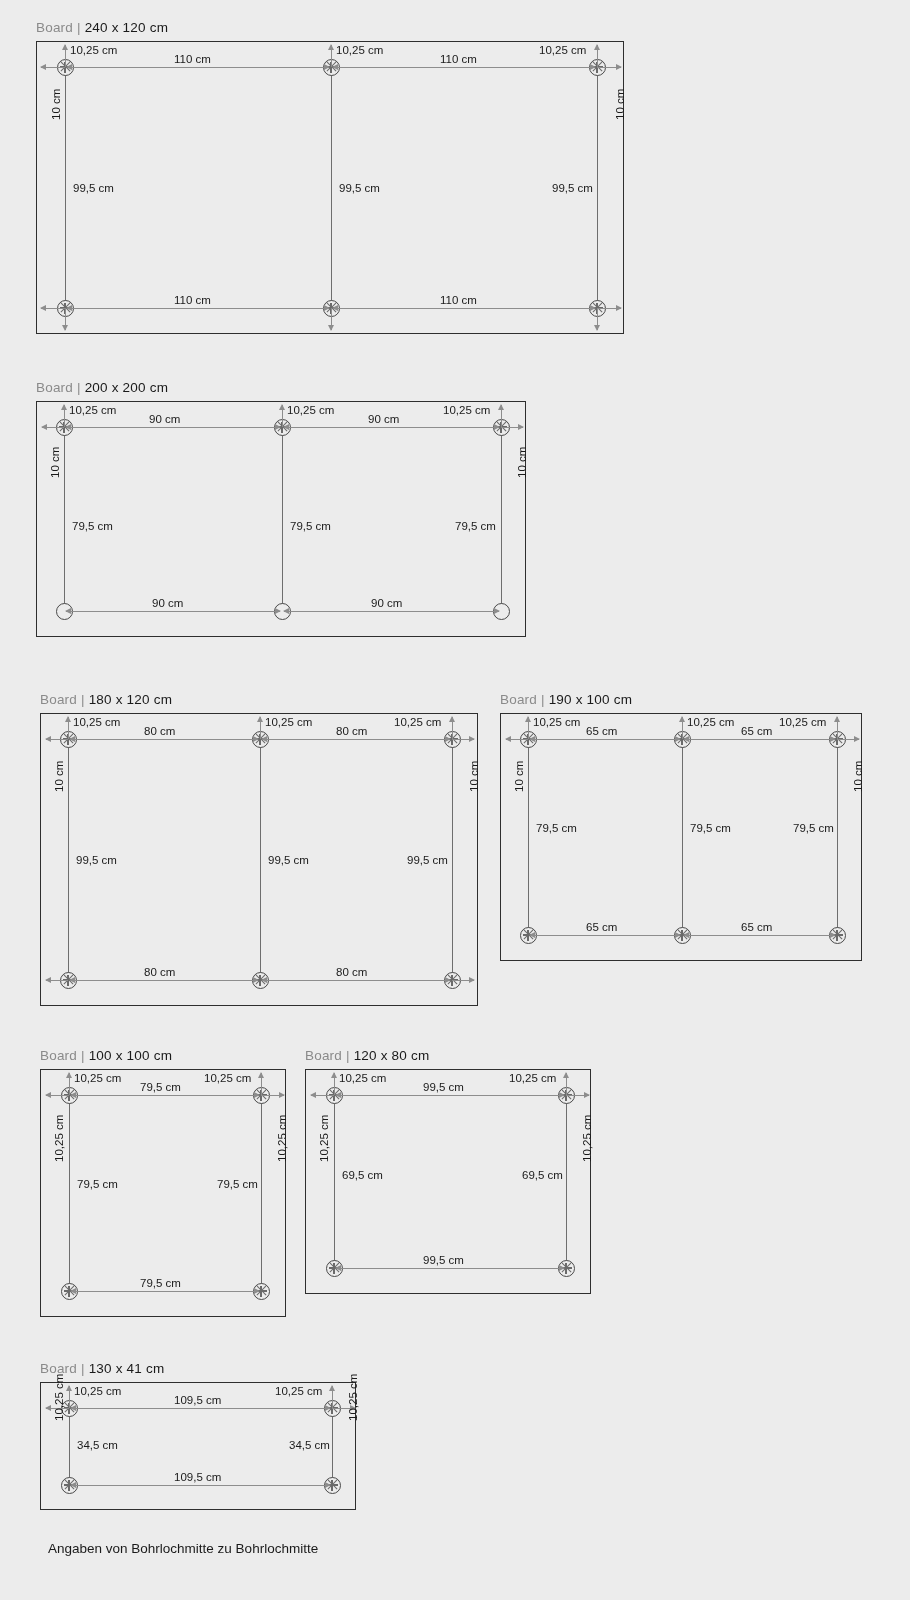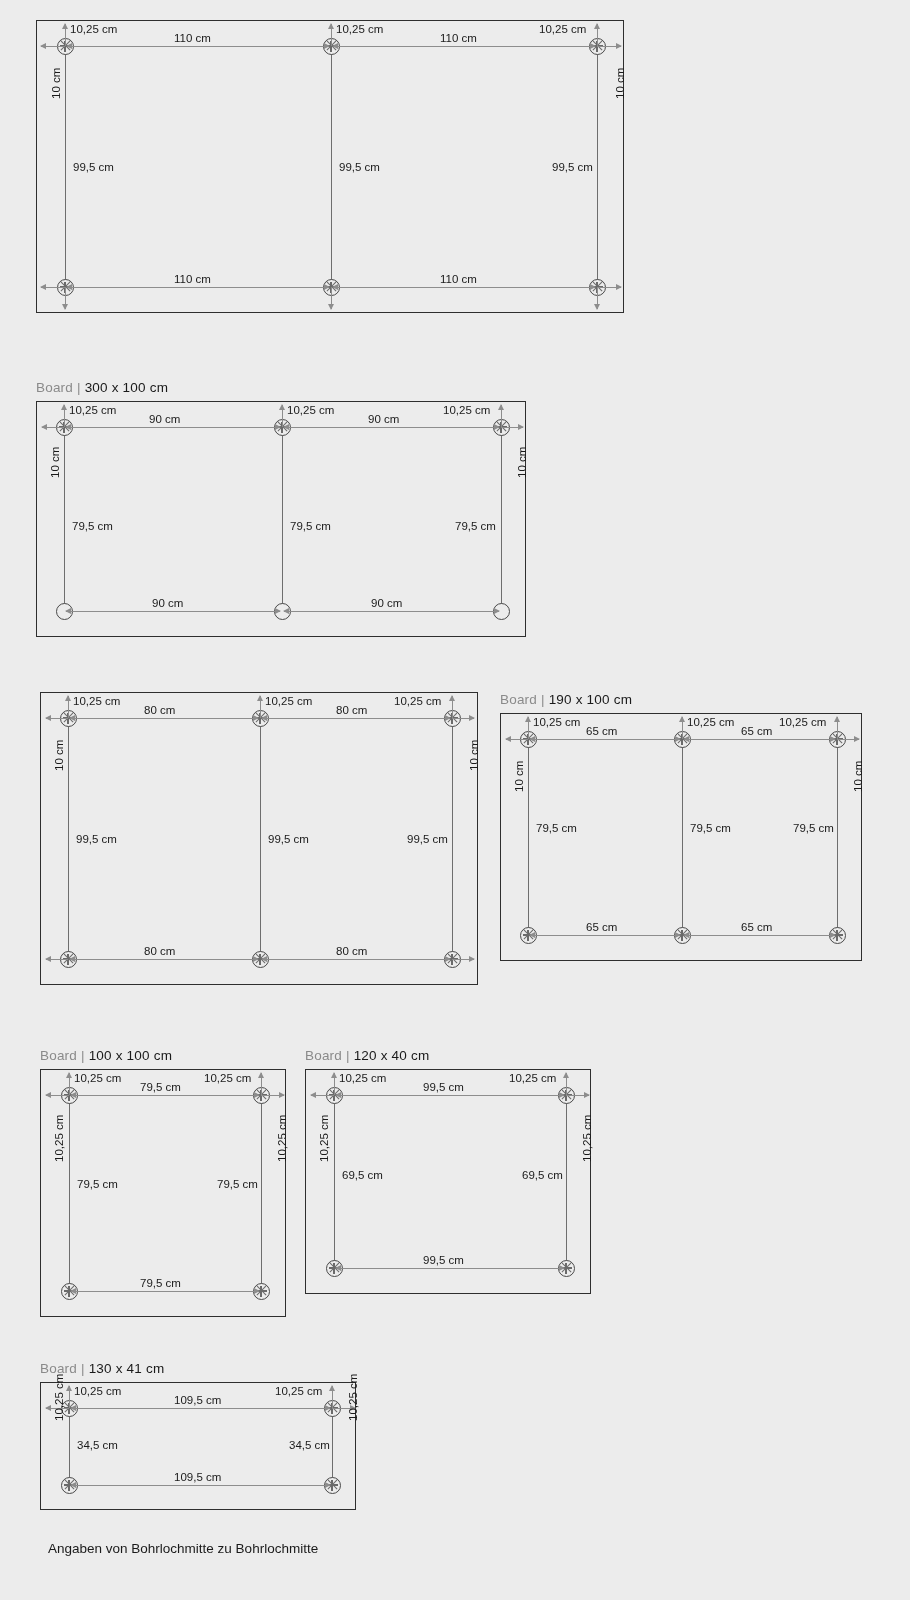--- a/index.html
+++ b/index.html
@@ -116,20 +116,24 @@
     color: #1a1a1a;
     white-space: nowrap;
   }
 </style>
 </head>
 <body>
 
 <div class="page">
 
   <div class="board-block" style="left:36px; top:20px;">
+    <div class="board-title">
+      <span>Board |</span>
+      <span class="dim">240 x 120 cm</span>
+    </div>
     <div class="board-frame" style="width:588px; height:293px;">
 
       <div class="hline" style="left:28px; top:25px; width:532px;"></div>
       <div class="hline" style="left:28px; top:266px; width:532px;"></div>
       <div class="vline" style="left:28px; top:25px; height:241px;"></div>
       <div class="vline" style="left:294px; top:25px; height:241px;"></div>
       <div class="vline" style="left:560px; top:25px; height:241px;"></div>
 
       <div class="hole" style="left:28px; top:25px;">
           <i class="dg1"></i>
@@ -231,21 +235,21 @@
 
       <div class="lbl" style="left:36px; top:141px;">99,5 cm</div>
       <div class="lbl" style="left:302px; top:141px;">99,5 cm</div>
       <div class="lbl" style="left:515px; top:141px;">99,5 cm</div>
     </div>
   </div>
 
   <div class="board-block" style="left:36px; top:380px;">
     <div class="board-title">
       <span>Board |</span>
-      <span class="dim">300 x 100 cm</span>
+      <span class="dim">200 x 200 cm</span>
     </div>
     <div class="board-frame" style="width:490px; height:236px;">
       <div class="hline" style="left:27px; top:25px; width:437px;"></div>
       <div class="hline" style="left:27px; top:209px; width:437px;"></div>
       <div class="vline" style="left:27px; top:25px; height:184px;"></div>
       <div class="vline" style="left:245px; top:25px; height:184px;"></div>
       <div class="vline" style="left:464px; top:25px; height:184px;"></div>
 
       <div class="hole" style="left:27px; top:25px;">
           <i class="dg1"></i>
@@ -314,20 +318,24 @@
       <div class="lbl vert" style="left:13px; top:76px;">10 cm</div>
       <div class="lbl vert" style="left:480px; top:76px;">10 cm</div>
 
       <div class="lbl" style="left:35px; top:119px;">79,5 cm</div>
       <div class="lbl" style="left:253px; top:119px;">79,5 cm</div>
       <div class="lbl" style="left:418px; top:119px;">79,5 cm</div>
     </div>
   </div>
 
   <div class="board-block" style="left:40px; top:692px;">
+    <div class="board-title">
+      <span>Board |</span>
+      <span class="dim">180 x 120 cm</span>
+    </div>
     <div class="board-frame" style="width:438px; height:293px;">
       <div class="hline" style="left:27px; top:25px; width:384px;"></div>
       <div class="hline" style="left:27px; top:266px; width:384px;"></div>
       <div class="vline" style="left:27px; top:25px; height:241px;"></div>
       <div class="vline" style="left:219px; top:25px; height:241px;"></div>
       <div class="vline" style="left:411px; top:25px; height:241px;"></div>
 
       <div class="hole" style="left:27px; top:25px;">
           <i class="dg1"></i>
           <i class="dg2"></i>
@@ -590,21 +598,21 @@
       <div class="lbl vert" style="left:236px; top:92px;">10,25 cm</div>
 
       <div class="lbl" style="left:36px; top:109px;">79,5 cm</div>
       <div class="lbl" style="left:176px; top:109px;">79,5 cm</div>
     </div>
   </div>
 
   <div class="board-block" style="left:305px; top:1048px;">
     <div class="board-title">
       <span>Board |</span>
-      <span class="dim">120 x 40 cm</span>
+      <span class="dim">120 x 80 cm</span>
     </div>
     <div class="board-frame" style="width:286px; height:225px;">
       <div class="hline" style="left:28px; top:25px; width:232px;"></div>
       <div class="hline" style="left:28px; top:198px; width:232px;"></div>
       <div class="vline" style="left:28px; top:25px; height:173px;"></div>
       <div class="vline" style="left:260px; top:25px; height:173px;"></div>
 
       <div class="hole" style="left:28px; top:25px;">
           <i class="dg1"></i>
           <i class="dg2"></i>

